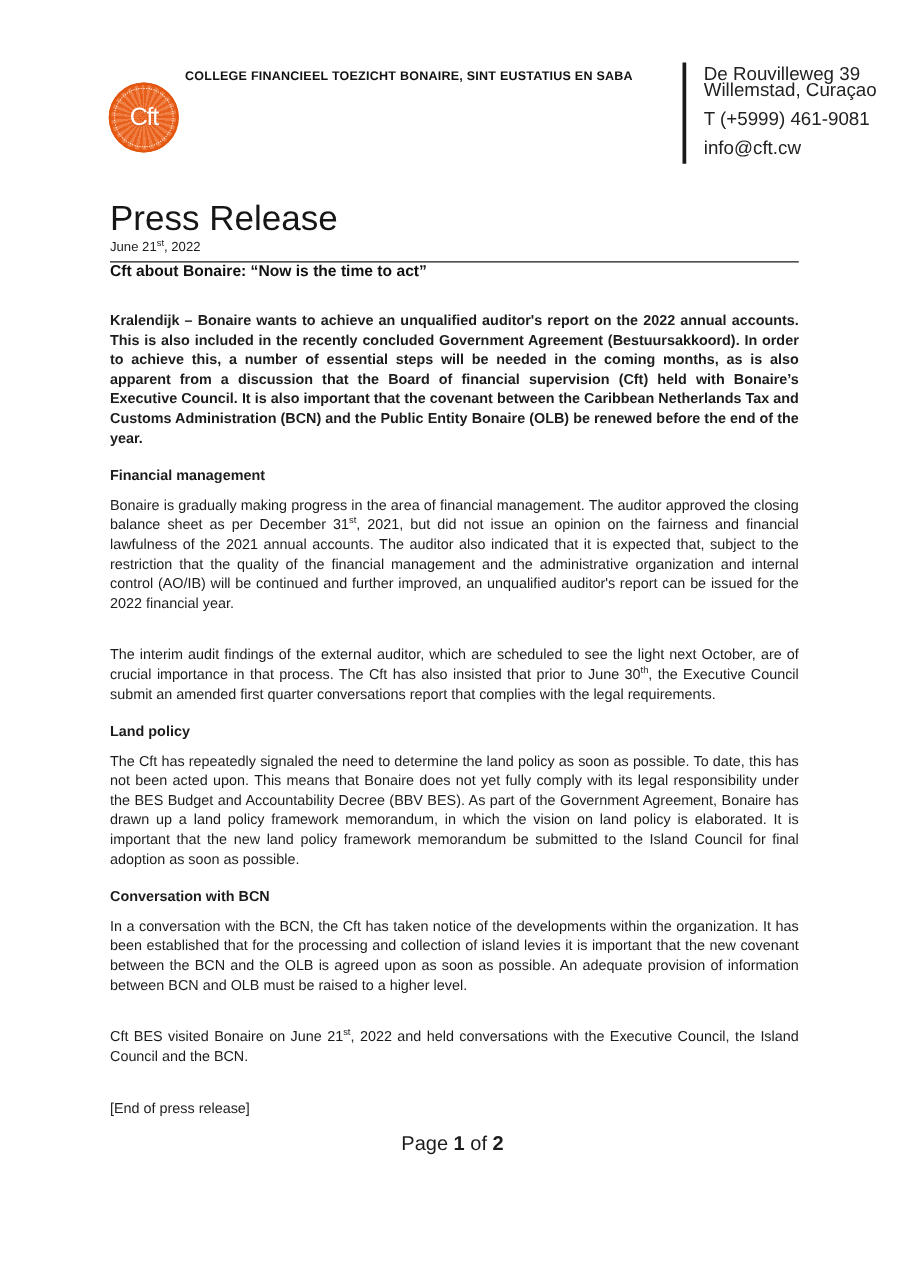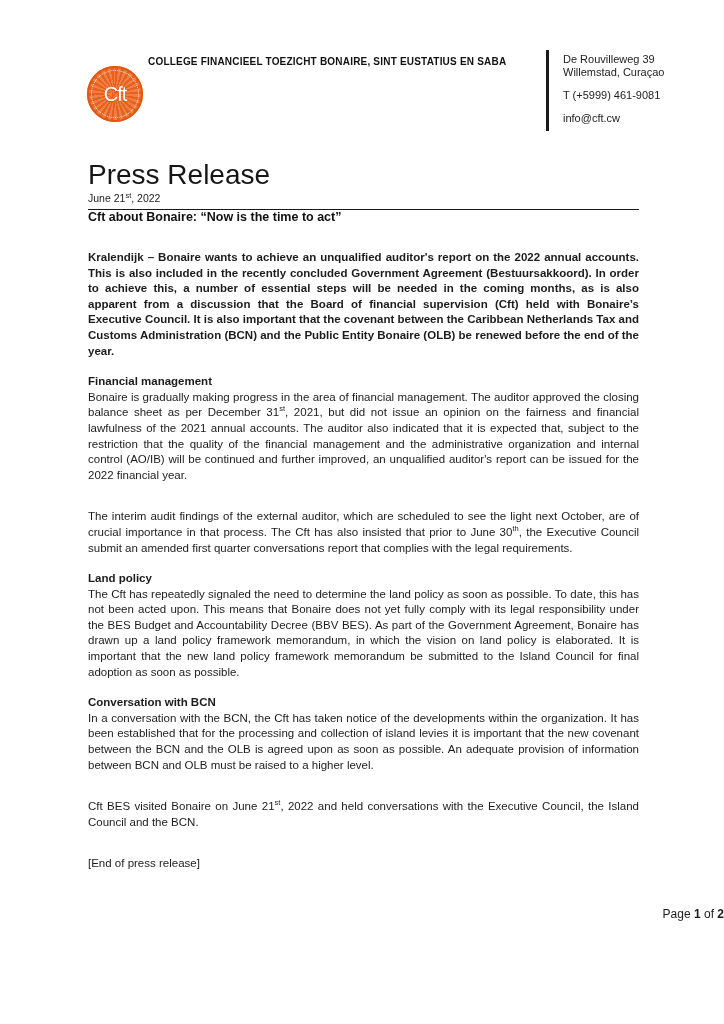--- a/index.html
+++ b/index.html
@@ -36,42 +36,42 @@
     position:absolute; left:148px; top:56px; width:388px;
     font-size:10px; font-weight:bold; color:#111; letter-spacing:.2px;
     line-height:12px;
   }
   .header-divider {
     position:absolute; left:546px; top:50px; width:3px; height:81px;
     background:#1a1a1a;
   }
   .address {
     position:absolute; left:563px; top:53px;
-    font-size:11px; line-height:13px; color:#222;
+    font-size:15px; line-height:13px; color:#222;
   }
   .address .gap { height:10px; }
 
   
   .doc { position:absolute; left:88px; top:160px; width:551px; }
   .doc-title { font-size:28px; font-weight:400; color:#161616; line-height:30px; }
   .doc-date { font-size:10.5px; margin-top:2px; color:#1c1c1c; }
   .title-rule { border:none; border-top:1.8px solid #1a1a1a; margin-top:5px; }
   .headline { font-size:12.5px; font-weight:bold; color:#111; }
 
   #doc-body p, #doc-body h3 { font-size:11.5px; line-height:15.6px; color:#1c1c1c; }
   #doc-body p { text-align:justify; margin-top:26px; }
   #doc-body p.bold { font-weight:bold; }
   #doc-body h3 { font-weight:bold; margin-top:15px; }
-  #doc-body h3 + p { margin-top:0; }
+  #doc-body h3 + p { margin-top:8px; }
   sup { font-size:7.5px; vertical-align:super; line-height:0; }
 
   
   .page-footer {
     position:absolute; top:907px; left:0; width:100%;
-    text-align:right; font-size:12px; color:#1c1c1c;
+    text-align:center; font-size:16px; color:#1c1c1c;
   }
 </style>
 </head>
 <body>
 
 <div class="page">
 
   <header>
     <div class="logo">
       <span class="logo-text">Cft</span>

